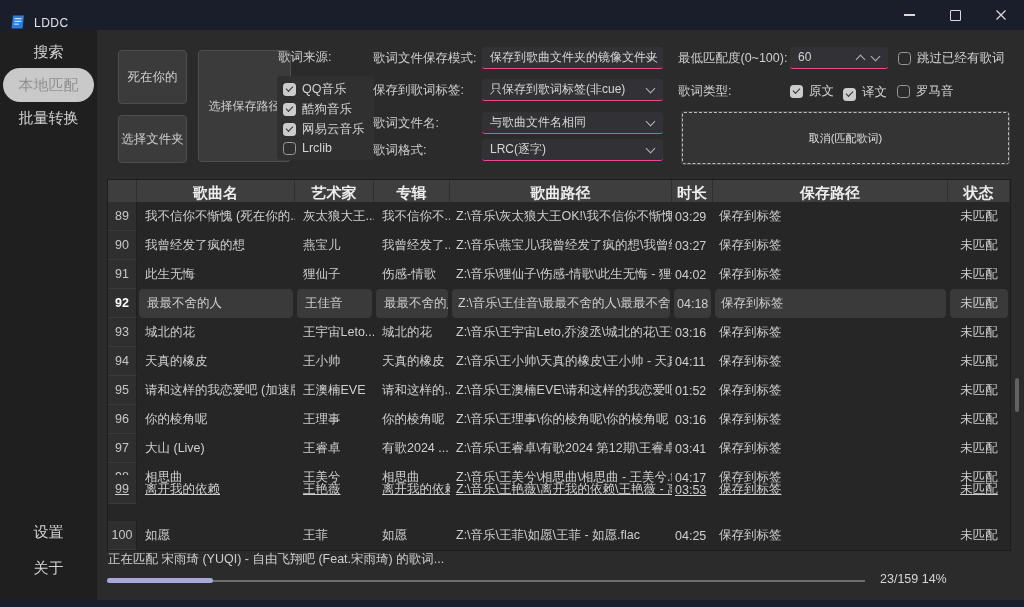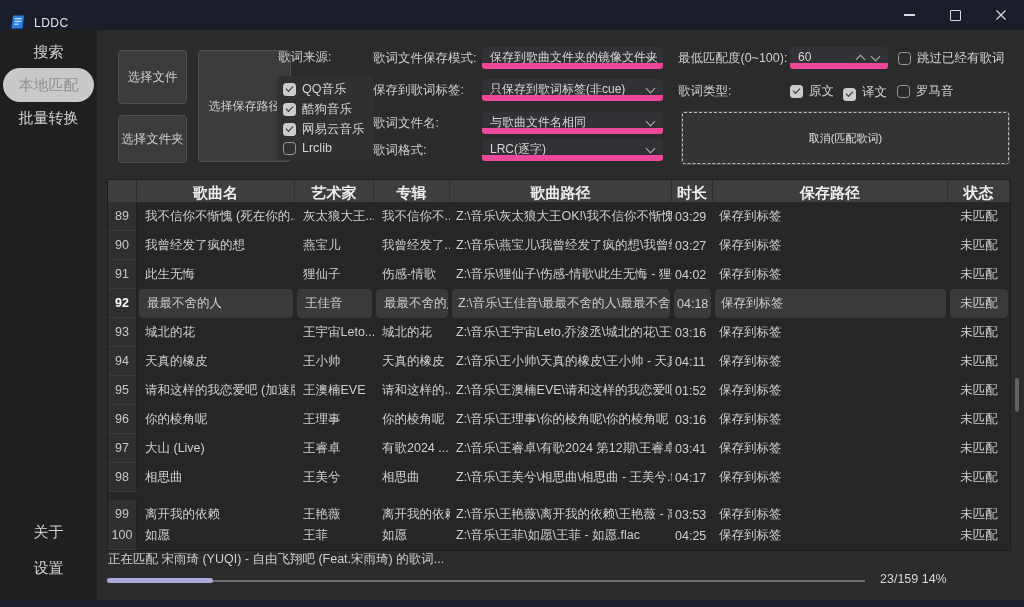--- a/index.html
+++ b/index.html
@@ -25,21 +25,21 @@
 
   .source-box{position:absolute;left:277px;top:76px;width:97px;height:84px;background:#303030;border-radius:4px;
        padding:3px 6px;box-sizing:border-box;display:flex;flex-direction:column;justify-content:space-around}
   .cbrow{display:flex;align-items:center;gap:6px;font-size:12.5px;color:#d4d4d4;white-space:nowrap}
   .cb{width:13px;height:13px;border-radius:3.5px;box-sizing:border-box;flex:0 0 auto;position:relative}
   .cb.off{border:1.5px solid #9a9a9a;background:transparent}
   .cb.on{background:#cccccc}
   .cb.on::after{content:"";position:absolute;left:3px;top:3px;width:6px;height:3px;
        border-left:1.6px solid #2e2e2e;border-bottom:1.6px solid #2e2e2e;transform:rotate(-45deg)}
 
-  .combo{position:absolute;width:181px;height:22px;background:#323236;border-radius:3px;border-bottom:6px solid #ec4899;
+  .combo{position:absolute;width:181px;height:22px;background:#323236;border-radius:3px;border-bottom:1px solid #ec4899;
        box-sizing:border-box;font-size:12px;line-height:21px;padding-left:8px;color:#d6d6d6;white-space:nowrap;overflow:hidden}
   .chev{position:absolute;right:9px;top:6px;width:6px;height:6px;border-right:1.4px solid #b5b5b5;
        border-bottom:1.4px solid #b5b5b5;transform:rotate(45deg)}
   .chev.up{transform:rotate(-135deg);top:9px;right:24px}
   .spin{width:98px}
 
   .cancel{position:absolute;left:682px;top:112px;width:325px;height:50px;background:#343434;border:1px dashed #bdbdbd;
        outline:1px solid #474747;border-radius:2px;display:flex;align-items:center;justify-content:center;font-size:11px;color:#e0e0e0}
 
   .table-frame{position:absolute;left:107px;top:179px;width:904px;height:372px;border:1px solid #1d1d1d;box-sizing:border-box}
@@ -93,26 +93,26 @@
   </div>
 </div>
 
 <div class="sidebar">
   <div class="nav">
       <div class="nav-item">搜索</div>
       <div class="nav-item active">本地匹配</div>
       <div class="nav-item">批量转换</div>
     </div>
   <div class="nav-bottom">
+      <div class="nav-item">设置</div>
       <div class="nav-item">关于</div>
-      <div class="nav-item">设置</div>
     </div>
 </div>
 
-<div class="btn" style="left:118px;top:50px;width:69px;height:54px">选择文件</div>
+<div class="btn" style="left:118px;top:50px;width:69px;height:54px">死在你的</div>
 <div class="btn" style="left:198px;top:50px;width:93px;height:112px;font-size:12px">选择保存路径</div>
 <div class="btn" style="left:118px;top:115px;width:69px;height:48px">选择文件夹</div>
 
 <div class="lbl" style="left:278px;top:46px">歌词来源:</div>
 <div class="source-box">
     <div class="cbrow">
       <span class="cb on"></span>
       <span>QQ音乐</span>
     </div>
     <div class="cbrow">
@@ -274,21 +274,21 @@
     <div class="trow grid-cols" style="top: 261px;">
       <div class="cell c-num">98</div>
       <div class="cell c-name">相思曲</div>
       <div class="cell c-artist">王美兮</div>
       <div class="cell c-album">相思曲</div>
       <div class="cell c-path">Z:\音乐\王美兮\相思曲\相思曲 - 王美兮.flac</div>
       <div class="cell c-dur">04:17</div>
       <div class="cell c-save">保存到标签</div>
       <div class="cell c-status">未匹配</div>
     </div>
-    <div class="trow grid-cols" style="top: 298px;">
+    <div class="trow grid-cols" style="top: 273px; text-decoration: underline;">
       <div class="cell c-num">99</div>
       <div class="cell c-name">离开我的依赖</div>
       <div class="cell c-artist">王艳薇</div>
       <div class="cell c-album">离开我的依赖</div>
       <div class="cell c-path">Z:\音乐\王艳薇\离开我的依赖\王艳薇 - 离...</div>
       <div class="cell c-dur">03:53</div>
       <div class="cell c-save">保存到标签</div>
       <div class="cell c-status">未匹配</div>
     </div>
     <div class="trow grid-cols" style="top: 319px;">

